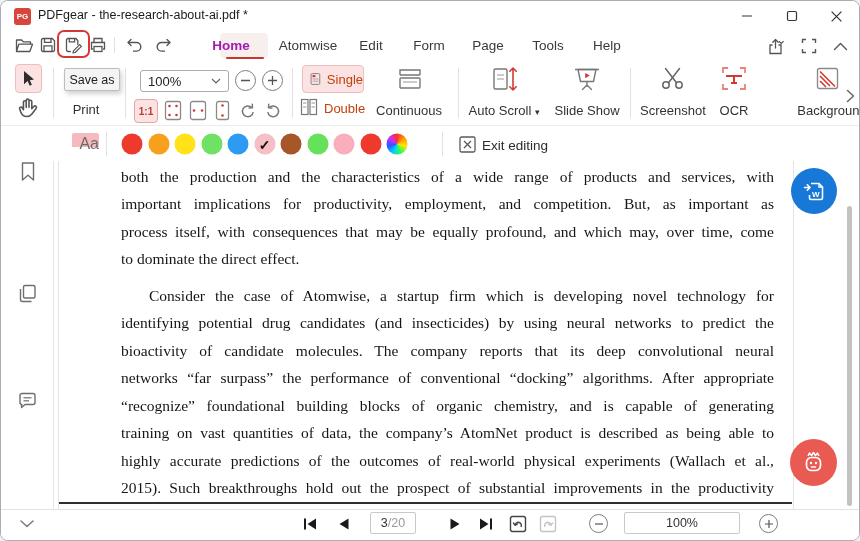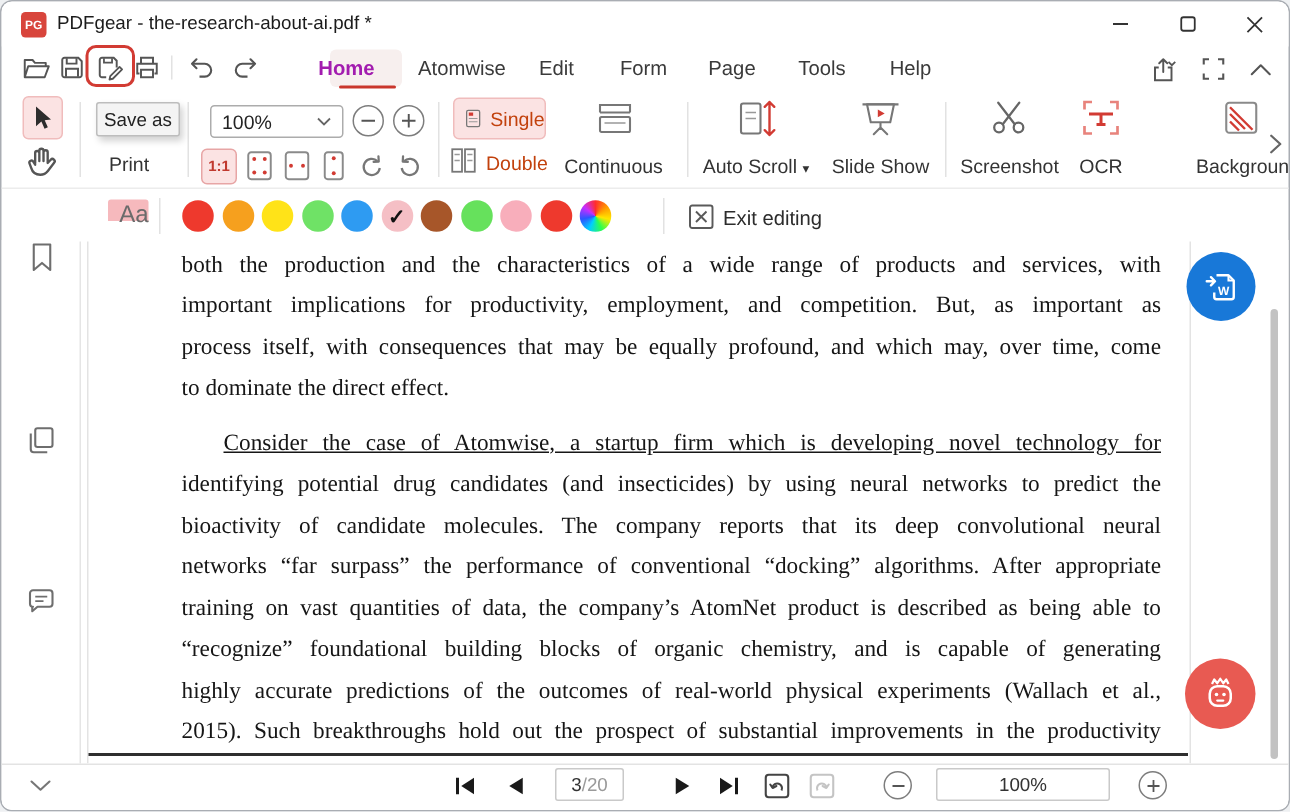--- a/index.html
+++ b/index.html
@@ -46,21 +46,21 @@
   
   #doc-clip{left:0;top:159px;width:860px;height:349px;overflow:hidden;background:#fff;}
   #doc-top-border{left:0;top:159px;width:860px;height:1px;background:#d8d8d8;}
   #page-left{left:57px;top:160px;width:1px;height:348px;background:#e3e3e3;}
   #page-right{left:792px;top:160px;width:1px;height:348px;background:#e3e3e3;}
   #doc-text{position:absolute;left:120px;top:2.5px;width:653px;font-family:"Liberation Serif",serif;
     font-size:15.5px;line-height:27.5px;color:#161616;}
   .jline{text-align:justify;text-align-last:justify;white-space:nowrap;height:27.5px;}
   .jline-end{text-align:left;height:27.5px;}
   #para2{margin-top:9px;}
-  .indent{text-indent:28px;text-decoration:underline;}
+  .indent{text-indent:28px;}
   #cut-line{left:58px;top:500.5px;width:733px;height:2.2px;background:#2f2f2f;z-index:2;}
   #sidebar-border{left:52px;top:160px;width:1px;height:377px;background:#e5e5e5;}
   .fab{border-radius:50%;display:flex;align-items:center;justify-content:center;z-index:4;}
   #scrollbar{left:846px;top:205px;width:5px;height:300px;background:#c2c2c2;border-radius:3px;z-index:3;}
   
   #statusbar{left:0;top:508px;width:860px;height:31px;background:#fff;border-top:1px solid #e3e3e3;z-index:6;}
   .navbox{border:1px solid #c9c9c9;border-radius:2px;background:#fff;display:flex;align-items:center;
     justify-content:center;font-size:12.5px;}
   .ctr{transform:translate(-50%,-50%);}
 </style>
@@ -346,22 +346,22 @@
         <div class="jline">both the production and the characteristics of a wide range of products and services, with</div>
         <div class="jline">important implications for productivity, employment, and competition.  But, as important as</div>
         <div class="jline">process itself, with consequences that may be equally profound, and which may, over time, come</div>
         <div class="jline-end">to dominate the direct effect.</div>
       </div>
       <div id="para2">
         <div class="jline indent">Consider the case of Atomwise, a startup firm which is developing novel technology for</div>
         <div class="jline">identifying potential drug candidates (and insecticides) by using neural networks to predict the</div>
         <div class="jline">bioactivity of candidate molecules.  The company reports that its deep convolutional neural</div>
         <div class="jline">networks “far surpass” the performance of conventional “docking” algorithms.  After appropriate</div>
+        <div class="jline">“recognize” foundational building blocks of organic chemistry, and is capable of generating</div>
         <div class="jline">training on vast quantities of data, the company’s AtomNet product is described as being able to</div>
-        <div class="jline">“recognize” foundational building blocks of organic chemistry, and is capable of generating</div>
         <div class="jline">highly accurate predictions of the outcomes of real-world physical experiments (Wallach et al.,</div>
         <div class="jline">2015).  Such breakthroughs hold out the prospect of substantial improvements in the productivity</div>
       </div>
     </div>
   </div>
   <div id="page-left" class="abs"></div>
   <div id="page-right" class="abs"></div>
   <div id="cut-line" class="abs"></div>
   <div id="sidebar-border" class="abs"></div>
 

